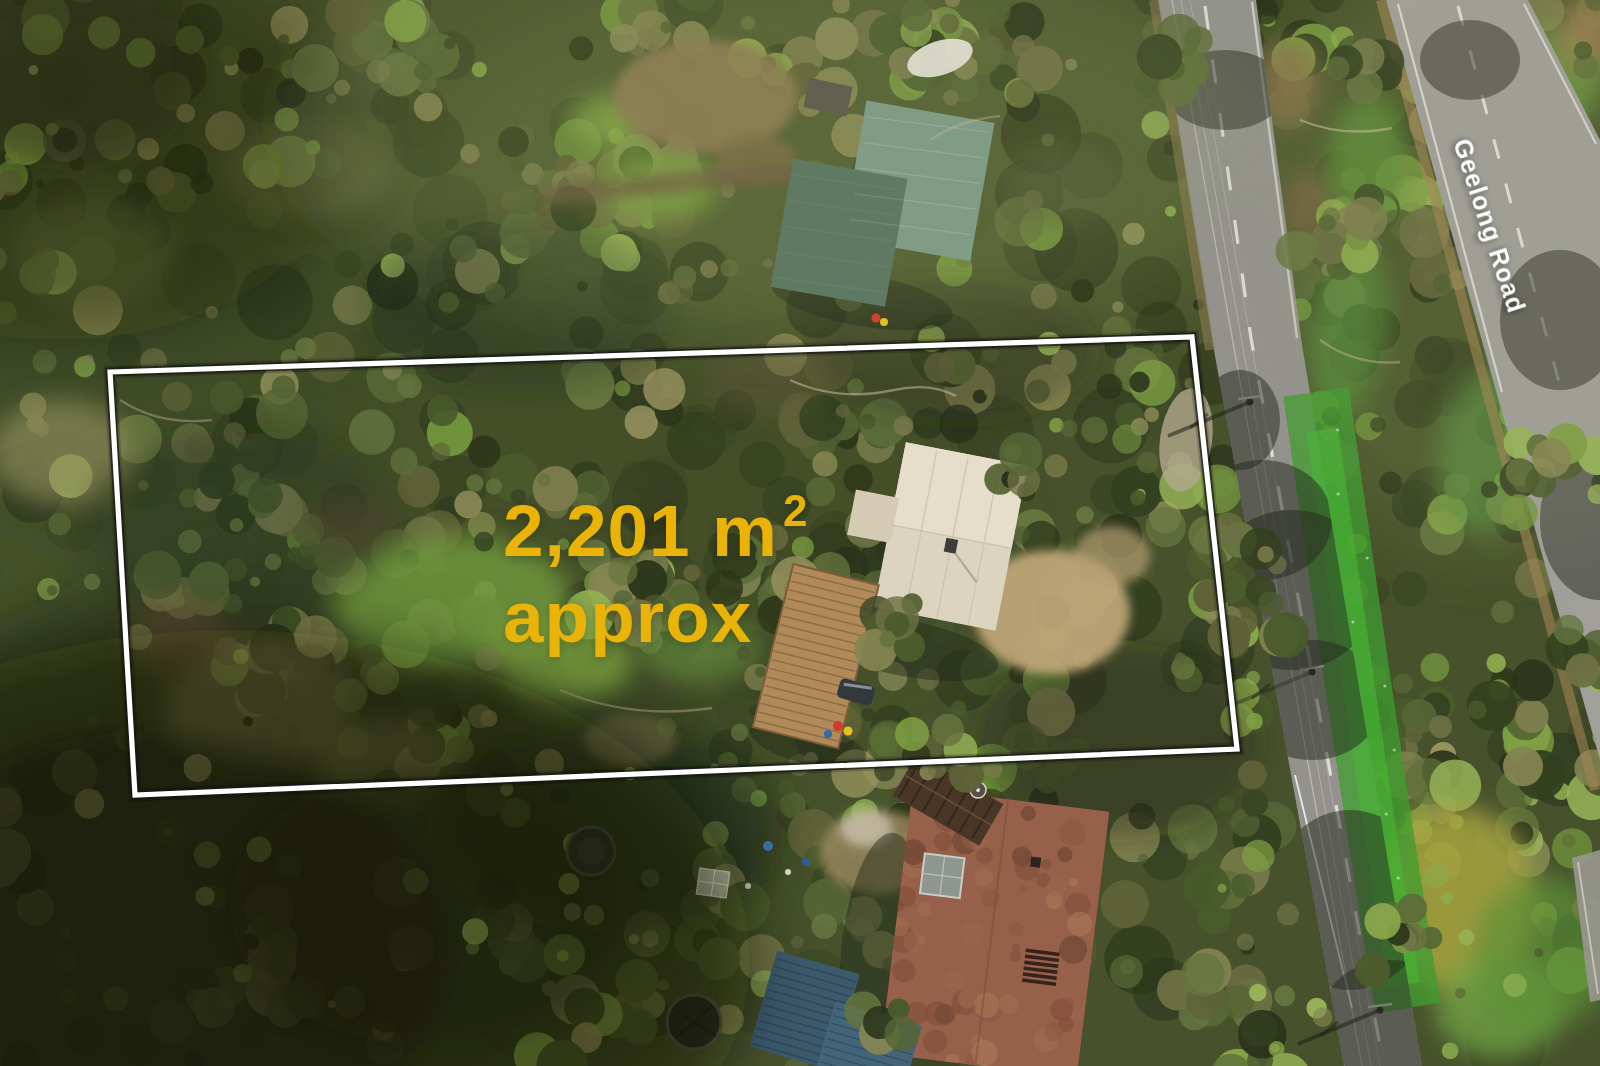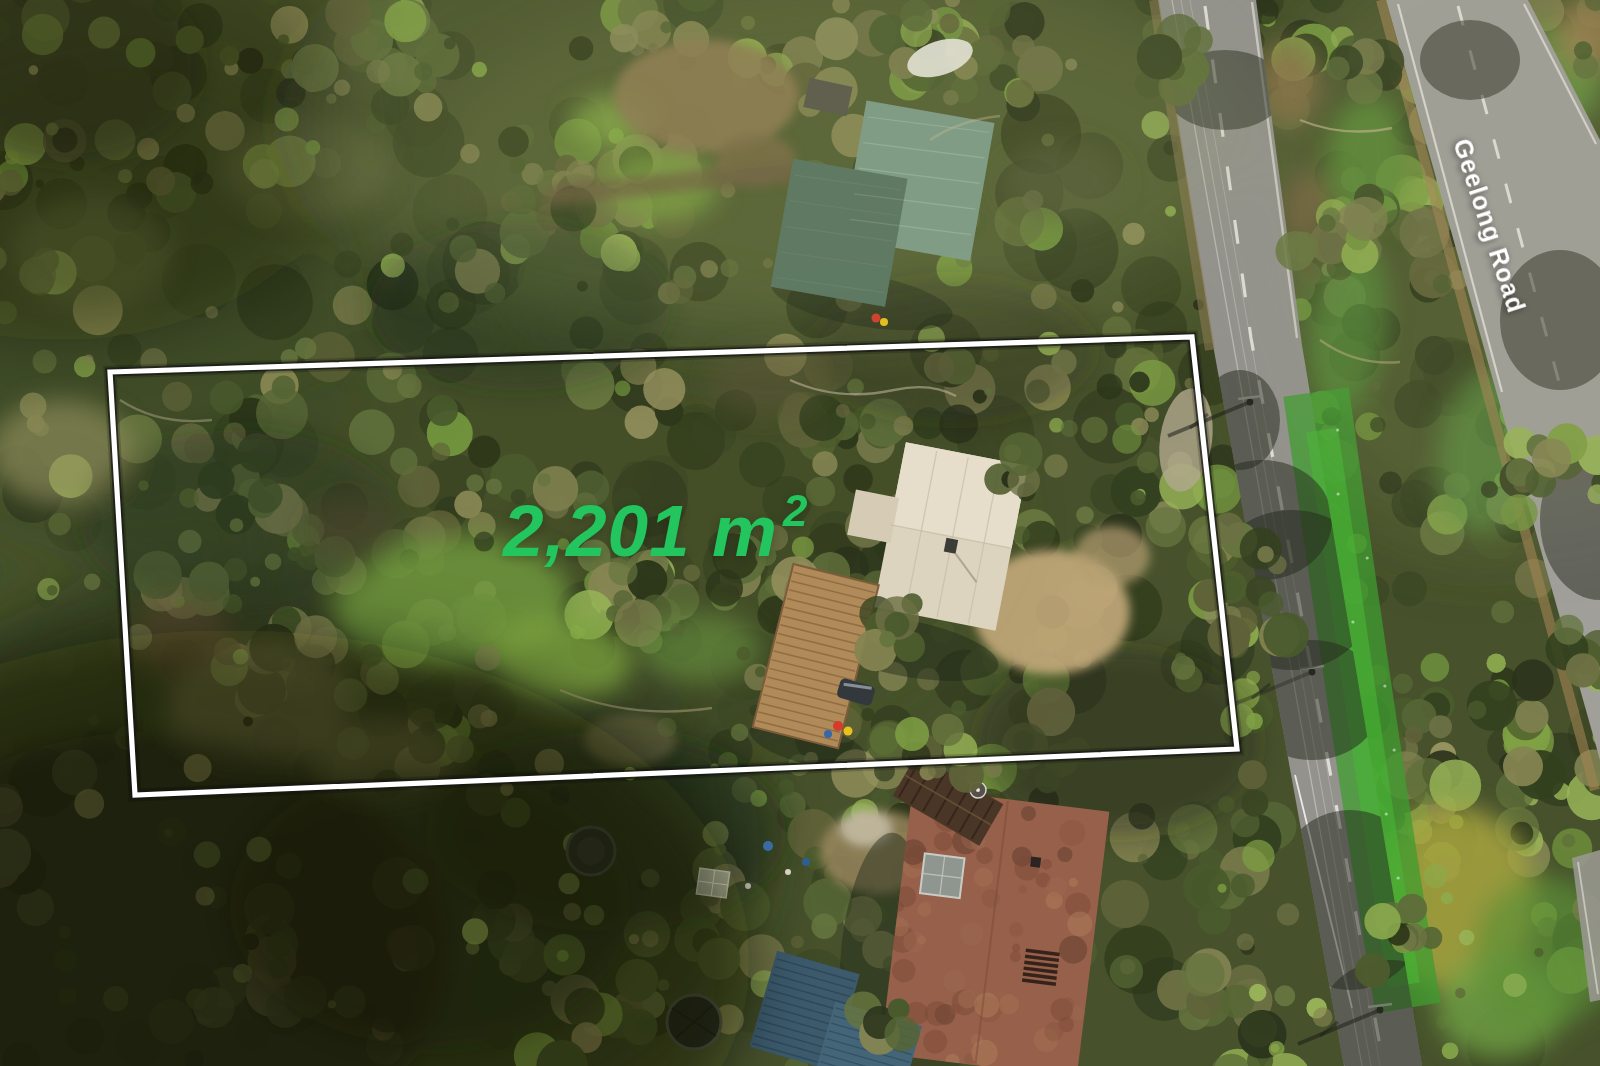--- a/index.html
+++ b/index.html
@@ -1700,18 +1700,19 @@
         <ellipse cx="230" cy="960" rx="520" ry="330" fill="#0d120a" opacity="0.5"></ellipse>
         <ellipse cx="60" cy="120" rx="300" ry="220" fill="#161d10" opacity="0.32"></ellipse>
         <ellipse cx="780" cy="120" rx="480" ry="210" fill="#97a468" opacity="0.15"></ellipse>
         <ellipse cx="1530" cy="230" rx="280" ry="320" fill="#a3a676" opacity="0.1"></ellipse>
       </g>
       <polygon points="110,372 1192,337 1237,749 135,795" fill="none" stroke="#000000" stroke-width="13" opacity="0.18"></polygon>
       <polygon points="110,372 1192,337 1237,749 135,795" fill="none" stroke="#161616" stroke-width="9" opacity="0.7"></polygon>
       <polygon points="110,372 1192,337 1237,749 135,795" fill="none" stroke="#ffffff" stroke-width="5.2"></polygon>
     </svg>
 
-  <div class="area-label" style="color: #22c55e; font-style: italic;">
+  <div class="area-label" style="color: #eab308;">
     <div><span>2,201 m</span><span class="sup">2</span></div>
+    <div>approx</div>
   </div>
 
   <div class="road-label" style="color: rgb(255, 255, 255);">Geelong Road</div>
 </div>
 
 </body></html>

